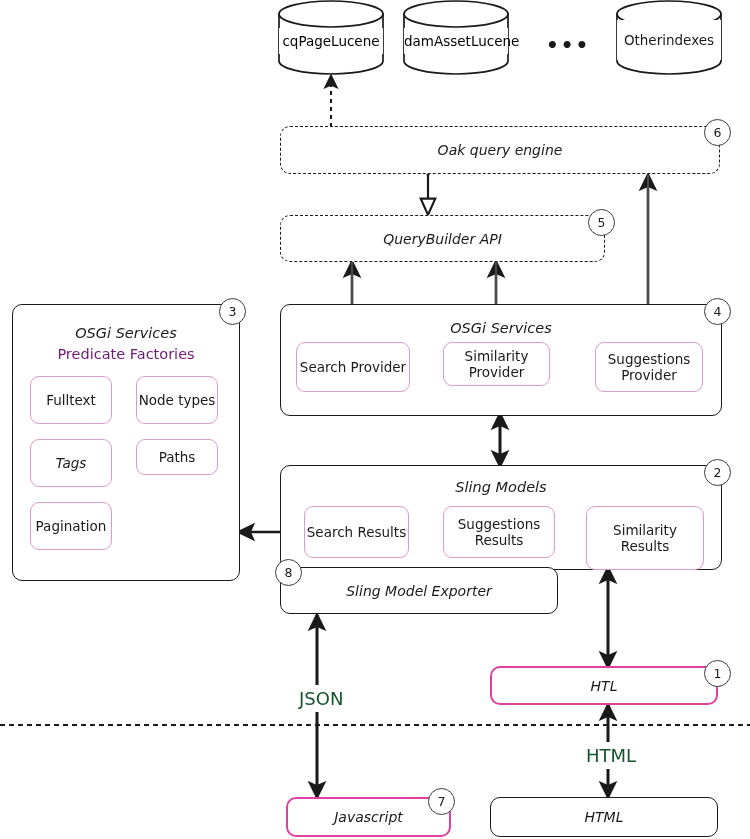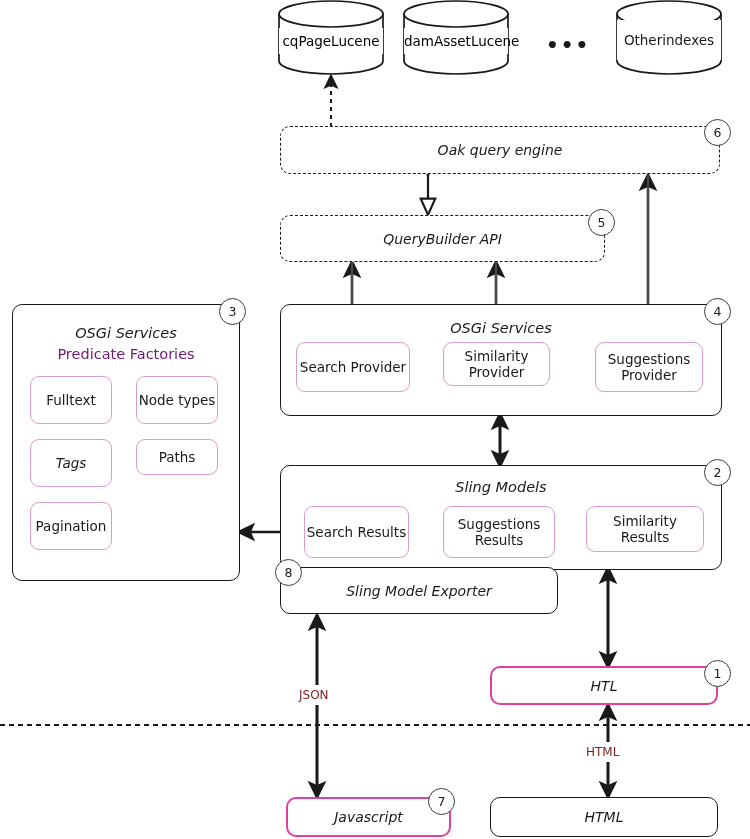--- a/index.html
+++ b/index.html
@@ -87,22 +87,22 @@
     width: 100%;
     left: 0;
     text-align: center;
     font-size: 13.5px;
     color: #000000;
     line-height: 1.22;
   }
   .edgelabel {
     position: absolute;
     background: #ffffff;
-    font-size: 12px;
-    color: #7f1d1d;
+    font-size: 18px;
+    color: #14532d;
     padding: 3px 6px;
     z-index: 25;
     text-align: center;
   }
   .dots {
     position: absolute;
     font-size: 20px;
     letter-spacing: 2px;
     color: #1a1a1a;
     font-weight: bold;
@@ -239,21 +239,21 @@
   </div>
   <div class="badge" style="left:704px; top:459px;">2</div>
 
   <div class="node rbox-pink" style="left:304px; top:506px; width:105px; height:52px;">
     <span class="t13">Search Results</span>
   </div>
   <div class="node rbox-pink" style="left:443px; top:506px; width:112px; height:52px; flex-direction:column;">
     <span class="t13">Suggestions</span>
     <span class="t13">Results</span>
   </div>
-  <div class="node rbox-pink" style="left:586px; top:506px; width:118px; height:46px;">
+  <div class="node rbox-pink" style="left:586px; top:506px; width:118px; height:64px;">
     <span class="t13">Similarity Results</span>
   </div>
 
   <div class="node rbox" style="left:280px; top:567px; width:278px; height:47px; z-index:20;">
     <span class="t135i">Sling Model Exporter</span>
   </div>
   <div class="badge" style="left:275px; top:559px;">8</div>
 
   <div class="node rbox-magenta" style="left:490px; top:666px; width:228px; height:39px;">
     <span class="t135i">HTL</span>

